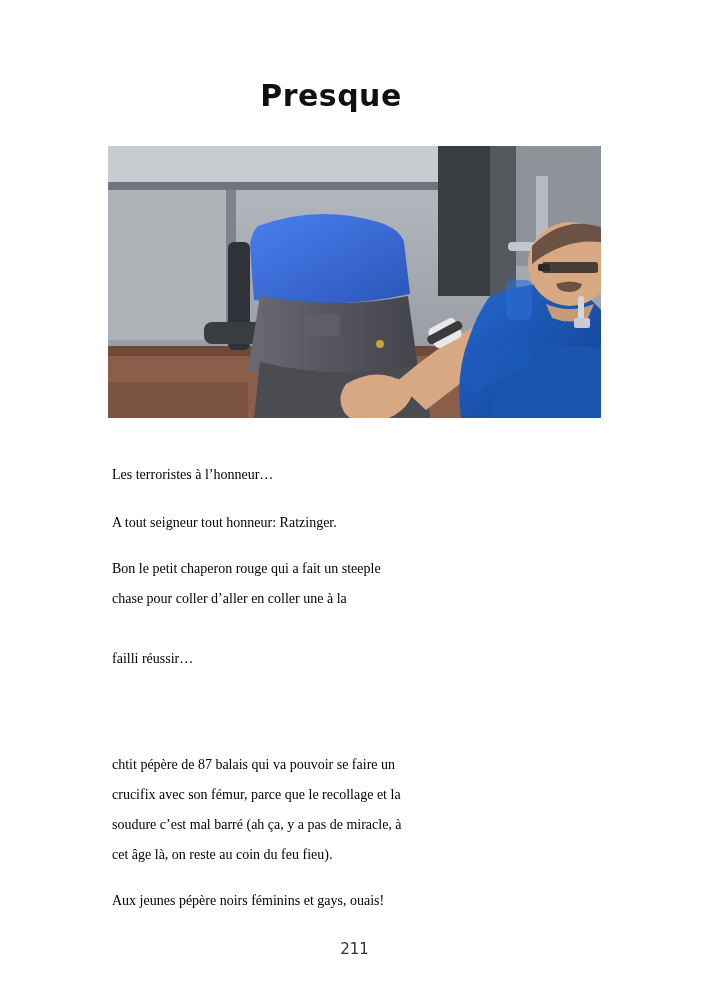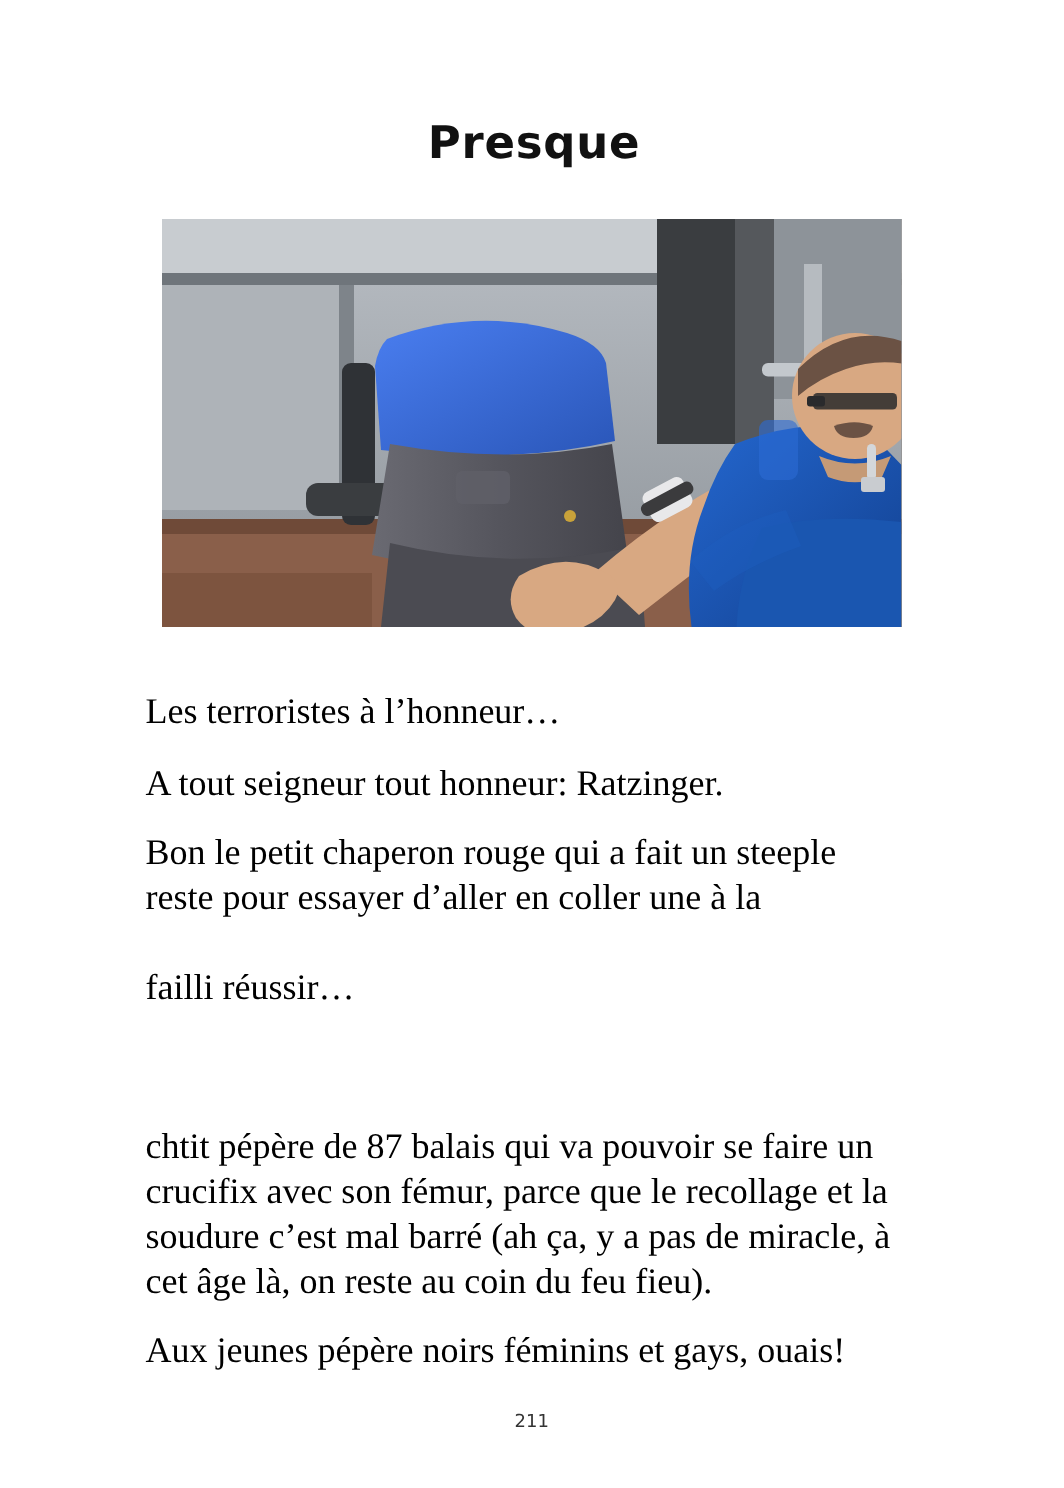--- a/index.html
+++ b/index.html
@@ -25,38 +25,37 @@
     position: absolute;
     left: 0;
     top: 78px;
     width: 662px;
     text-align: center;
     font-family: "DejaVu Sans", sans-serif;
     font-weight: bold;
     font-size: 30px;
     letter-spacing: 0.5px;
     color: #111;
-    padding-left: 25px;
   }
   .photo {
     position: absolute;
     left: 108px;
     top: 146px;
     width: 493px;
     height: 272px;
     overflow: hidden;
     background: #2b2b2b;
   }
   .photo svg { display: block; }
   .body-text {
     position: absolute;
-    left: 97px;
+    left: 112px;
     top: 460px;
     width: 503px;
-    font-size: 24px;
+    font-size: 14px;
     line-height: 30px;
   }
   .para {
     margin: 0 0 0 0;
     text-align: justify;
     text-justify: inter-word;
   }
   .para.nojust {
     text-align: left;
   }
@@ -66,21 +65,21 @@
   .gap {
     height: 18px;
   }
   .page-number {
     position: absolute;
     left: 0;
     top: 940px;
     width: 709px;
     text-align: center;
     font-family: "DejaVu Sans", sans-serif;
-    font-size: 12px;
+    font-size: 15px;
     color: #333;
   }
 </style>
 </head>
 <body>
 
 <div class="page">
 
   <div class="title">Presque</div>
 
@@ -160,21 +159,21 @@
   <div class="body-text">
     <p class="para nojust">
       <span>Les terroristes à l’honneur…</span><br>
     </p>
     <div class="gap"></div>
     <p class="para nojust">
       <span>A tout seigneur tout honneur: Ratzinger.</span>
     </p>
     <p class="para">
       <span>Bon le petit chaperon rouge qui a fait un steeple</span><br>
-      <span>reste pour essayer d’aller en coller une à la</span><br>
+      <span>chase pour coller d’aller en coller une à la</span><br>
       <br>
       <span>failli réussir…</span>
     </p>
     <p class="para">
       <br>
       <br>
       <span>chtit pépère de 87 balais qui va pouvoir se faire un</span><br>
       <span>crucifix avec son fémur, parce que le recollage et la</span><br>
       <span>soudure c’est mal barré (ah ça, y a pas de miracle, à</span><br>
       <span>cet âge là, on reste au coin du feu fieu).</span>

